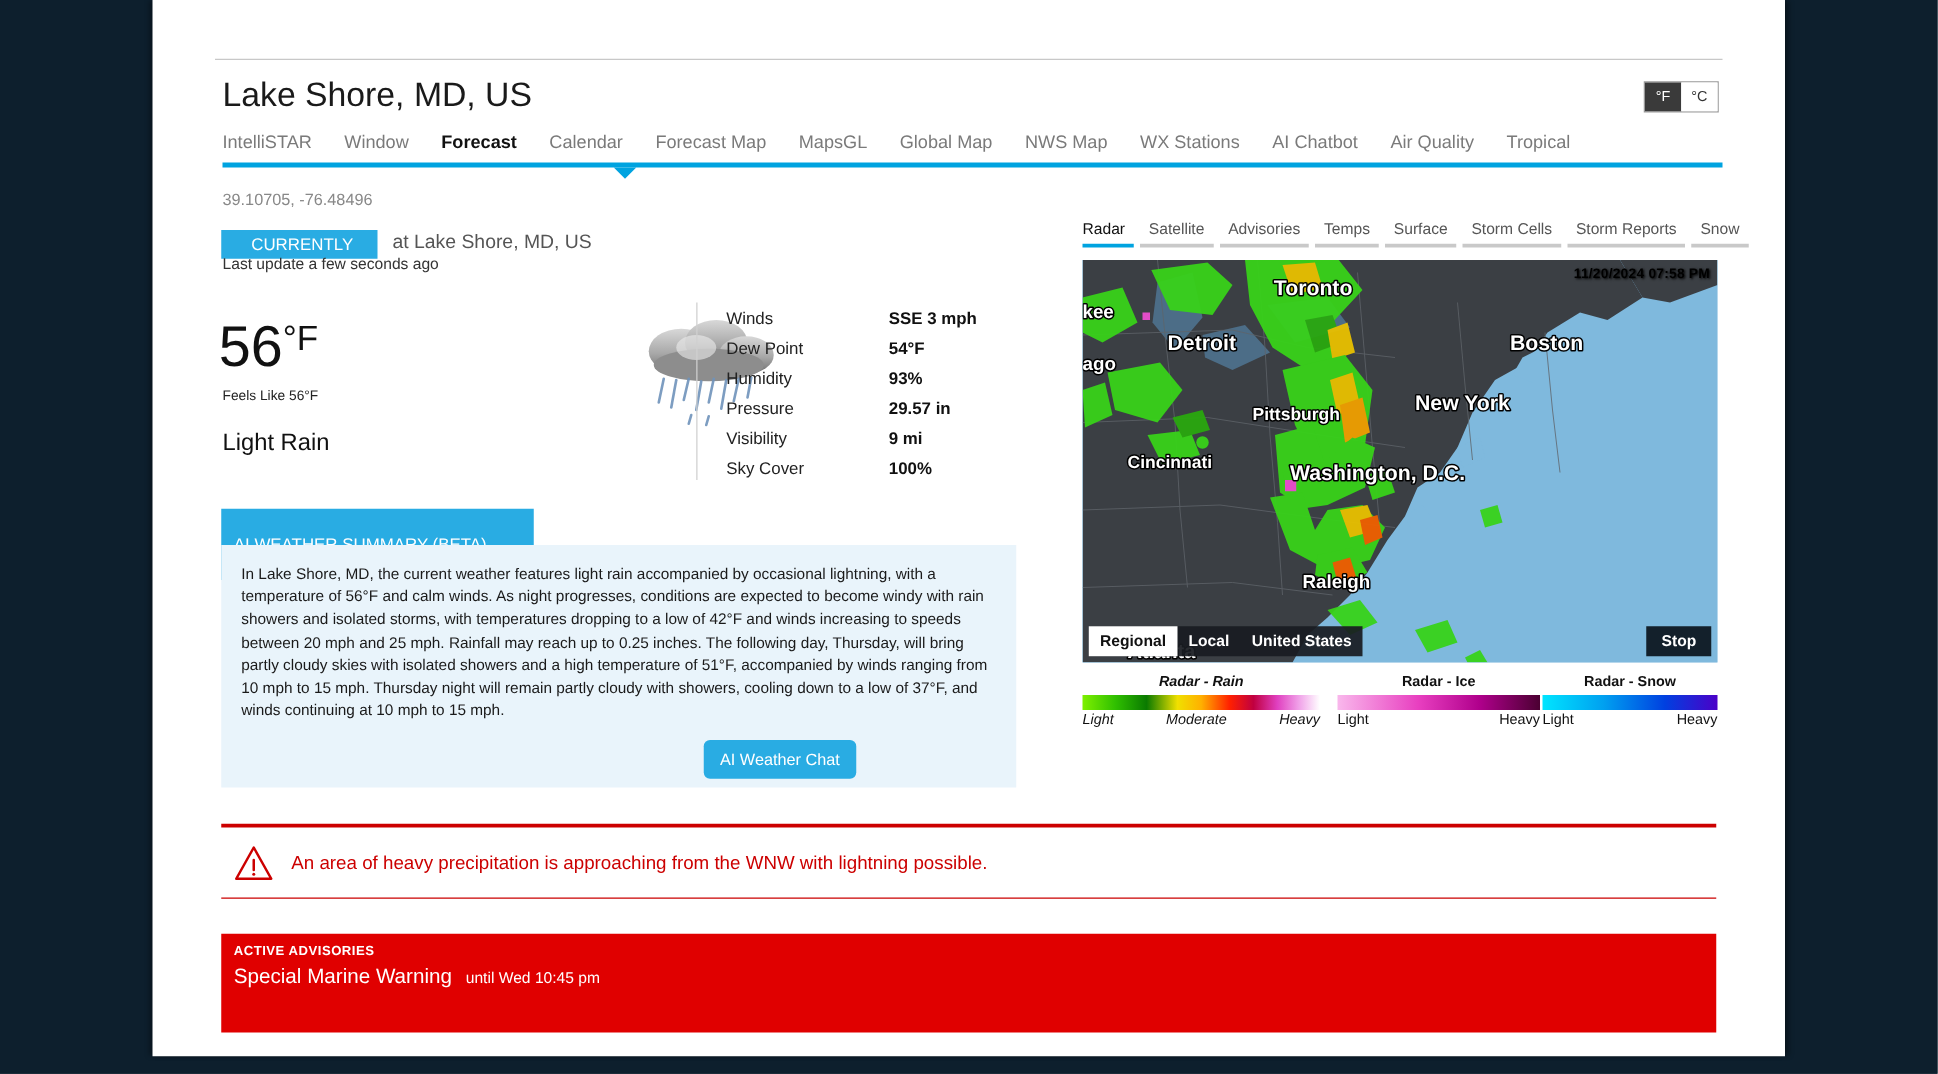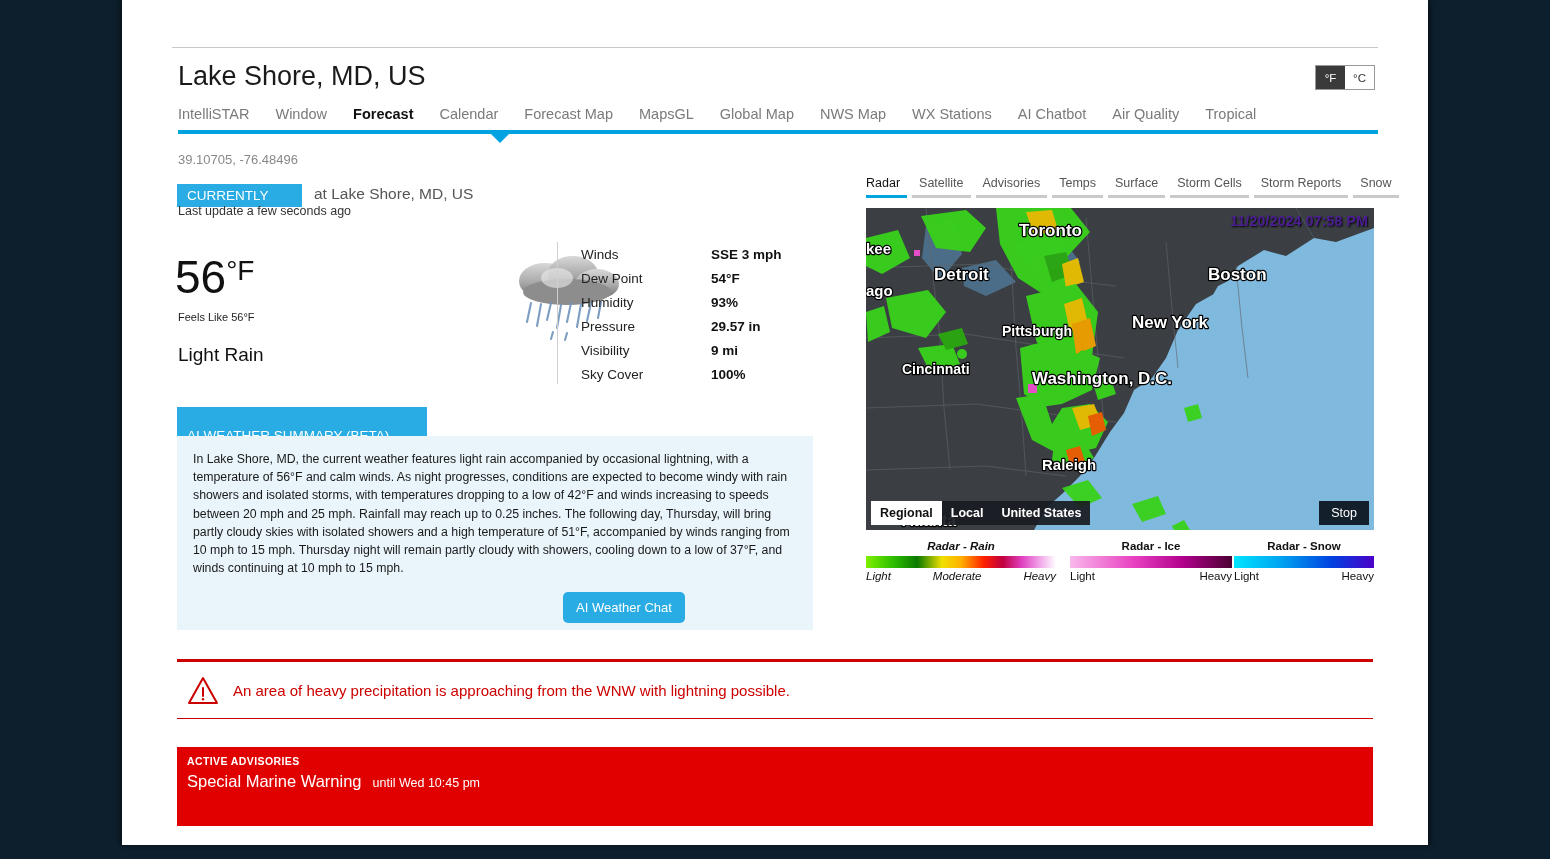--- a/index.html
+++ b/index.html
@@ -84,21 +84,21 @@
 
   .coords {
     position: absolute; left: 56px; top: 152px;
     font-size: 13px; color: #888;
   }
 
   
   .curr-badge {
     position: absolute; left: 55px; top: 184px;
     background: #29ace3; color: #fff;
-    font-size: 13.5px; padding: 4px 10px; width: 125px;
+    font-size: 13.5px; padding: 4px 24px; width: 125px;
   }
   .curr-at {
     position: absolute; left: 192px; top: 185px;
     font-size: 15.5px; color: #555;
   }
   .last-update {
     position: absolute; left: 56px; top: 204px;
     font-size: 12.5px; color: #333;
   }
   .temp-big {
@@ -165,35 +165,35 @@
   .rtab.active { color: #111; border-bottom-color: #00a3e0; }
 
   .map {
     position: absolute; left: 744px; top: 208px;
     width: 508px; height: 322px;
     background: #7fb9dd; overflow: hidden;
   }
   .map svg { display: block; }
   .map-ts {
     position: absolute; right: 6px; top: 5px;
-    color: #4c1d95; font-size: 14px; font-weight: bold;
+    color: #000000; font-size: 11px; font-weight: bold;
     text-shadow: 1px 1px 2px #000; letter-spacing: .2px; text-align: center;
   }
   .map-scope {
     position: absolute; left: 5px; bottom: 5px;
     display: flex; background: rgba(25,28,33,0.93);
   }
   .scope {
     font-size: 12.5px; color: #fff; padding: 5px 9px; cursor: pointer; font-weight: bold;
   }
   .scope.active { background: #fff; color: #111; }
   .map-stop {
     position: absolute; right: 5px; bottom: 5px;
     background: #13202b; color: #fff;
-    font-size: 12.5px; font-weight: normal; padding: 5px 12px; cursor: pointer;
+    font-size: 12.5px; font-weight: bold; padding: 5px 12px; cursor: pointer;
   }
 
   
   .legends {
     position: absolute; left: 744px; top: 540px;
     width: 508px; display: flex; gap: 0;
   }
   .legend { text-align: center; }
   .legend.rain { width: 190px; font-style: italic; }
   .legend.ice { width: 162px; margin-left: 14px; }

